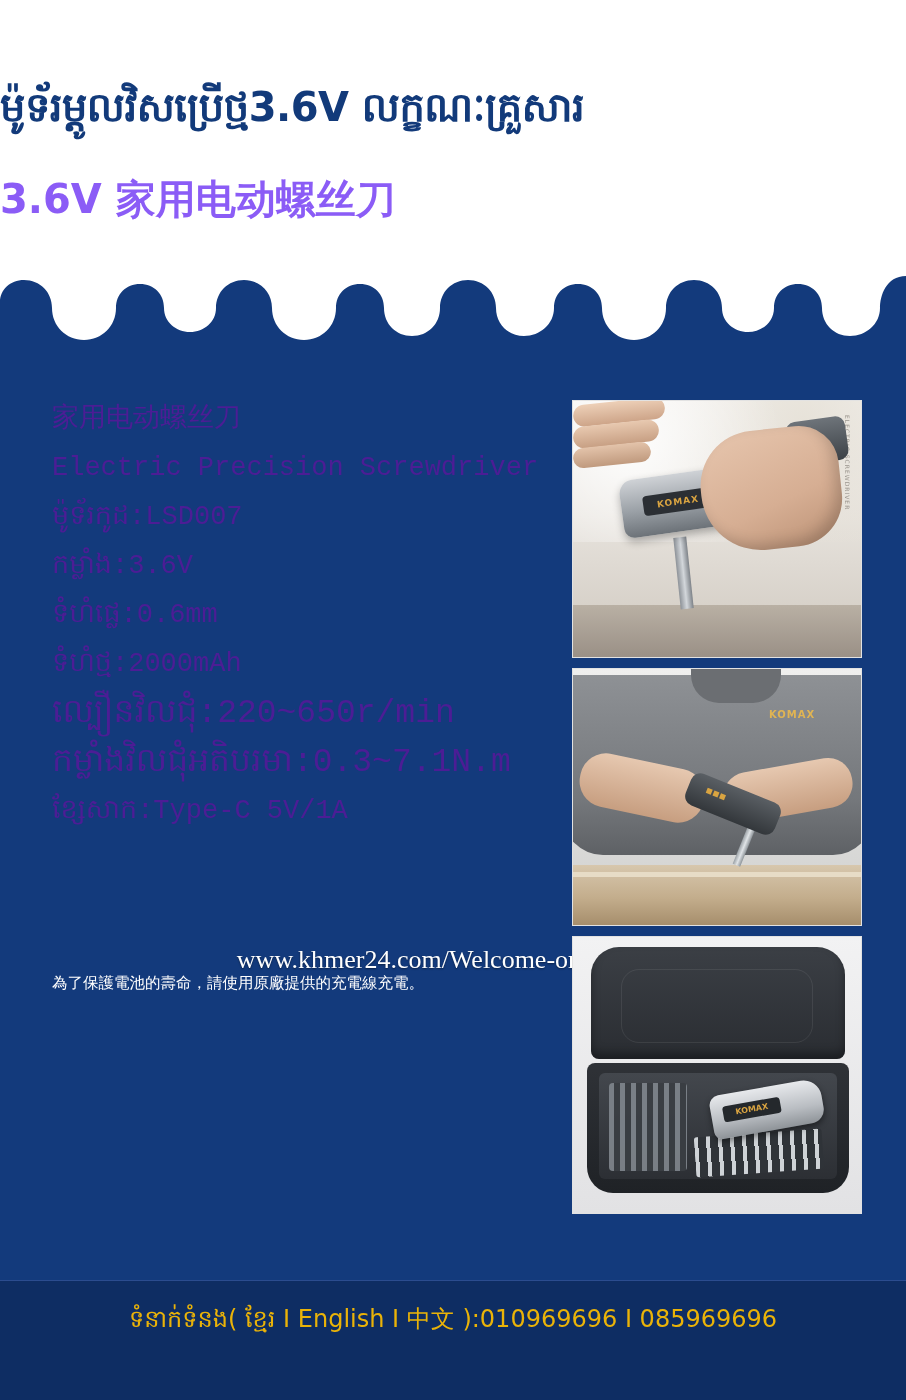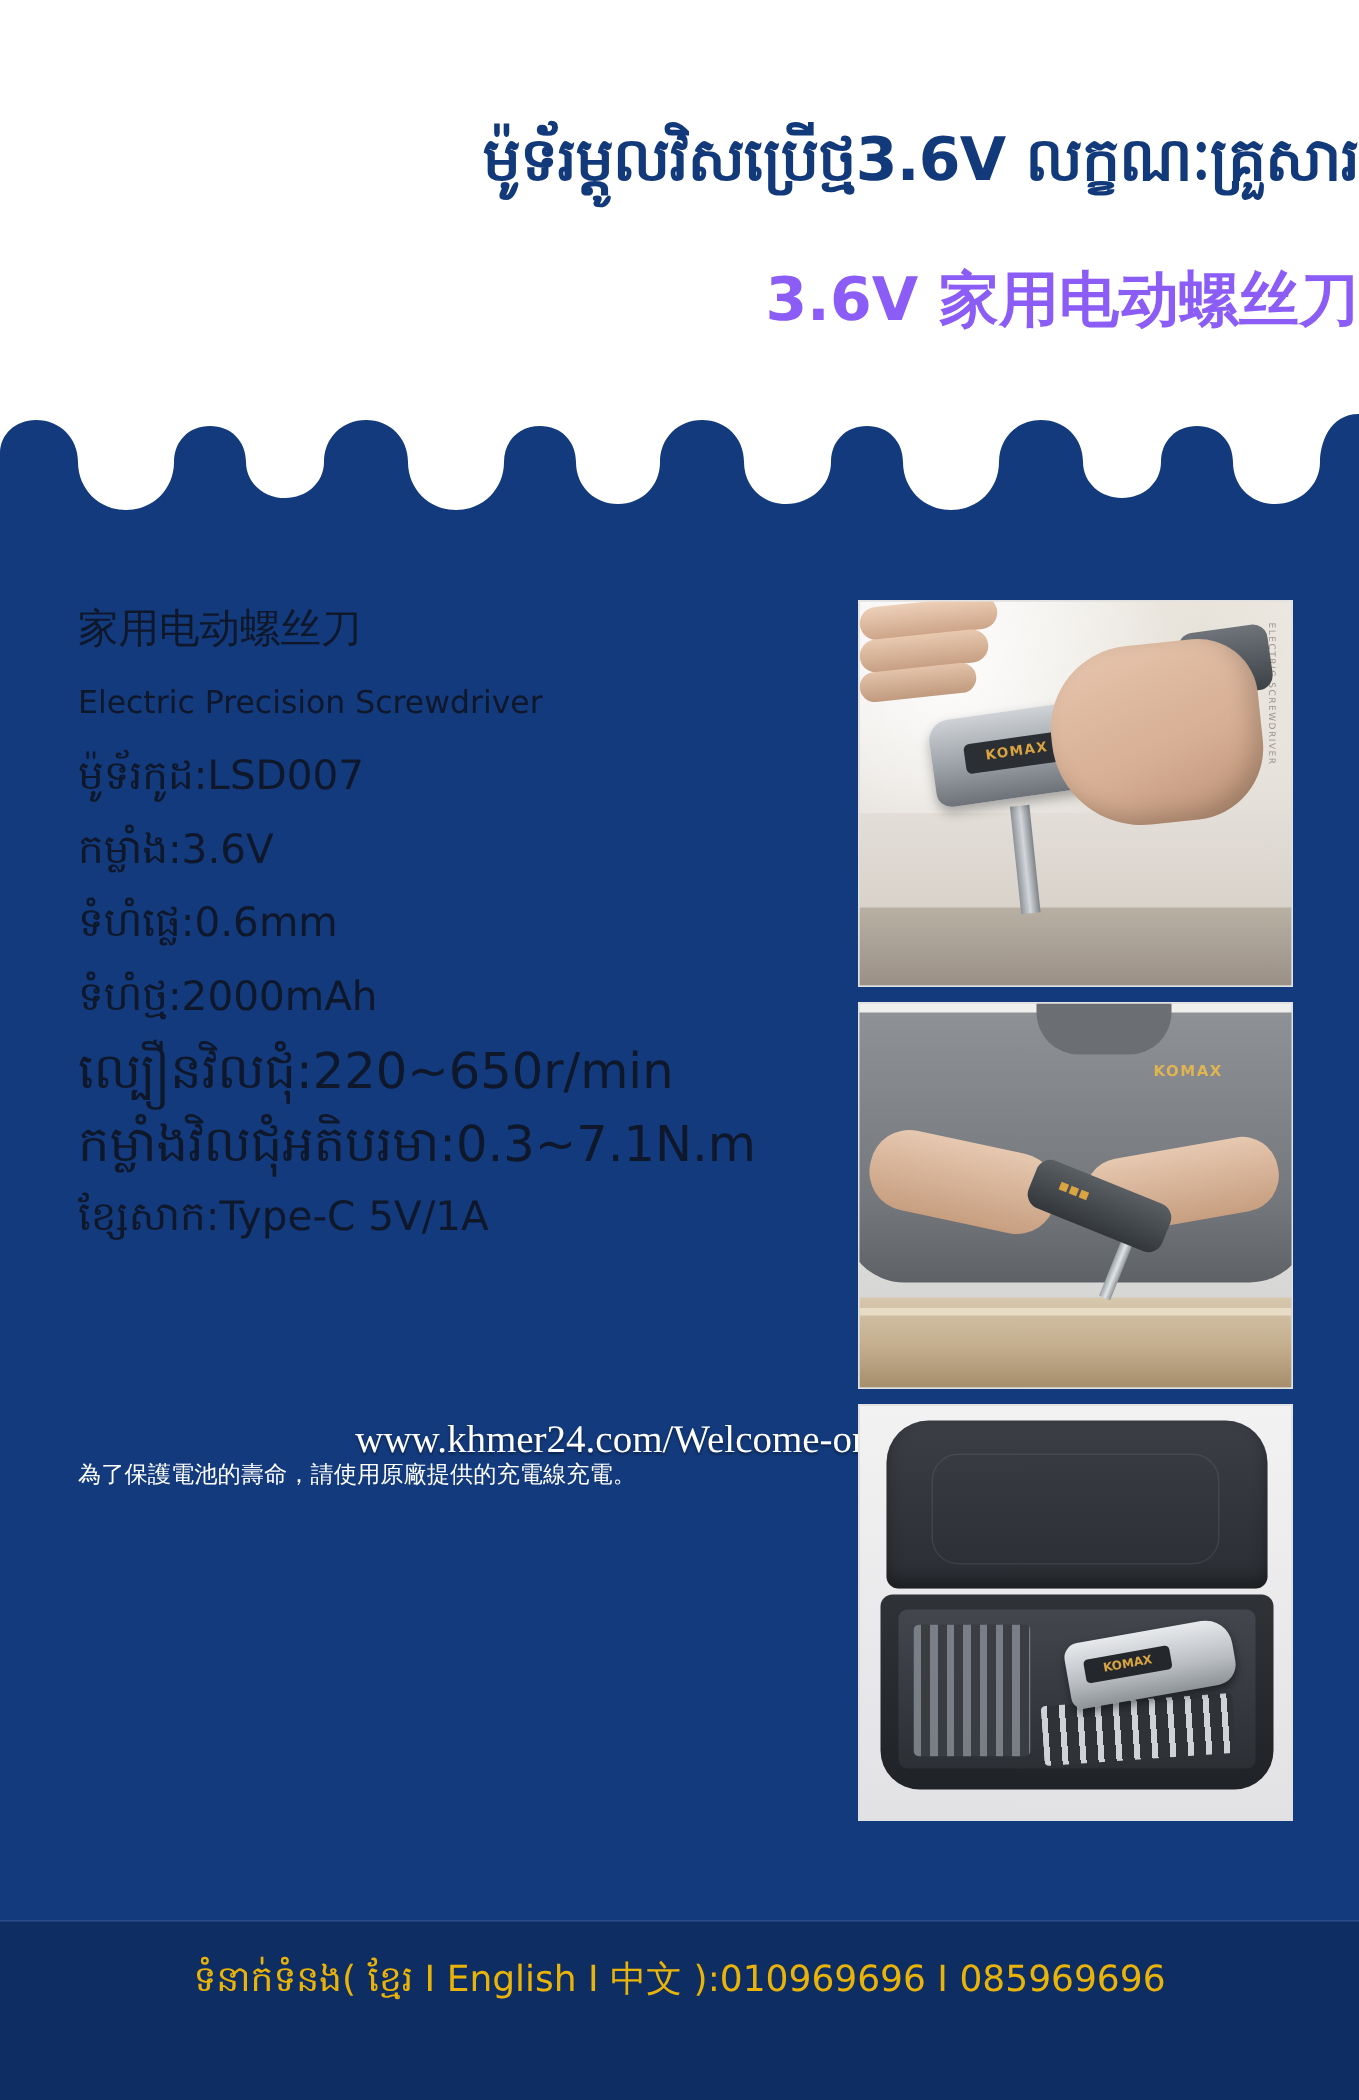--- a/index.html
+++ b/index.html
@@ -12,21 +12,21 @@
     position: relative;
     font-family: "DejaVu Sans", "Liberation Sans", sans-serif;
     overflow: hidden;
   }
 
   
   .header {
     position: absolute;
     left: 0; top: 0; width: 906px; height: 270px;
     background: #ffffff;
-    text-align: right;
+    text-align: left;
   }
   .title-kh {
     position: absolute;
     left: 0; top: 82px; width: 906px;
     font-size: 40px;
     line-height: 1.25;
     font-weight: bold;
     color: #123a7a;
     letter-spacing: -0.5px;
     white-space: nowrap;
@@ -55,25 +55,26 @@
   
   .spec-col {
     position: absolute;
     left: 52px; top: 395px;
     width: 500px;
     color: #ffffff;
   }
   .spec-line {
     font-size: 27px;
     line-height: 49px;
-    color: #0f172a;
+    color: #4c1d95;
     white-space: nowrap;
+    font-family: Liberation Mono, monospace;
   }
   .spec-line.cn { font-size: 27px; }
-  .spec-line.en { font-size: 21px; }
+  .spec-line.en { font-size: 27px; }
   .spec-line.small { font-size: 33px; }
 
   .note {
     position: absolute;
     left: 52px; top: 972px;
     width: 520px;
     color: #ffffff;
     font-size: 15.5px;
     line-height: 23px;
   }

